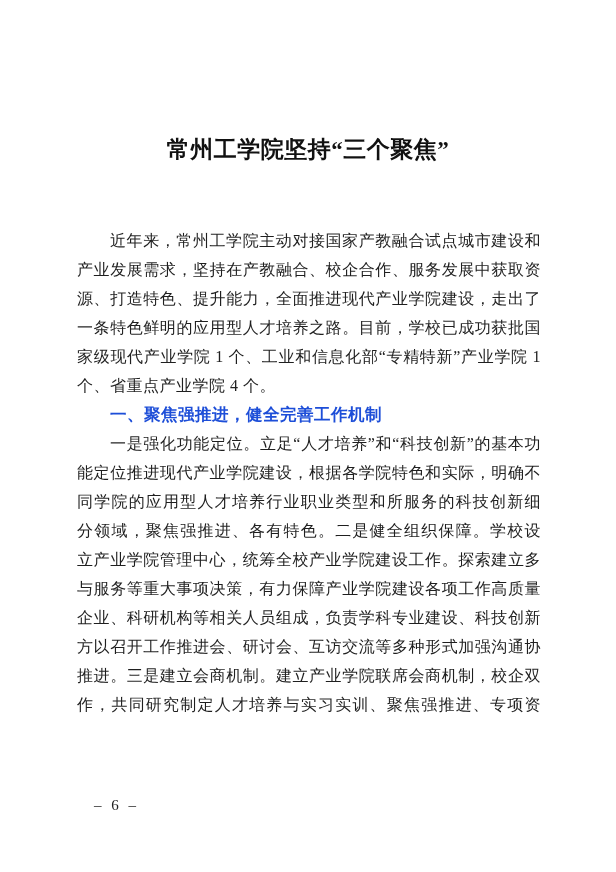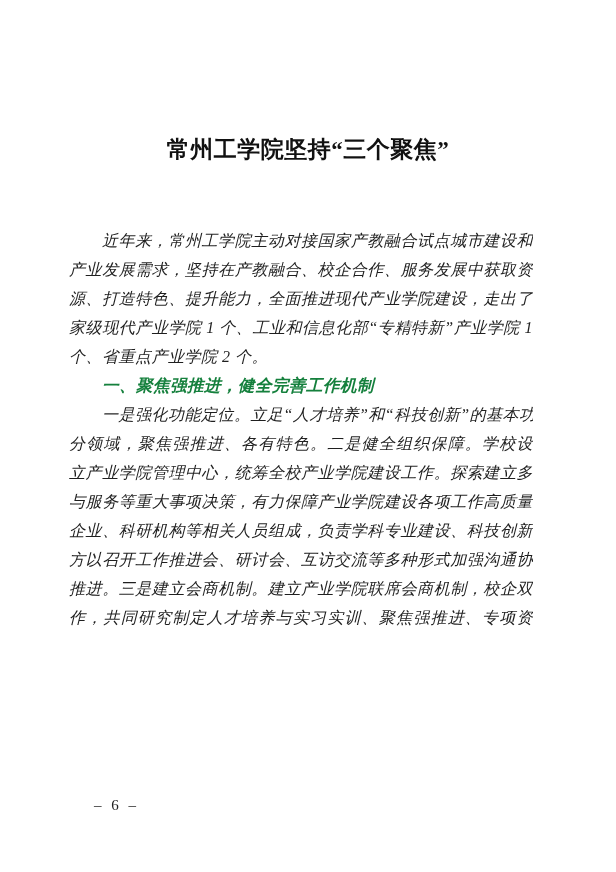--- a/index.html
+++ b/index.html
@@ -23,26 +23,25 @@
     right: 0;
     text-align: center;
     font-size: 23px;
     line-height: 31px;
     font-weight: bold;
     color: #111111;
     letter-spacing: 0.5px;
   }
   .body-block {
     position: absolute;
-    left: 69px;
+    left: 77px;
     top: 226px;
     width: 464px;
     font-size: 16px;
     color: #1f1f1f;
-    font-style: italic;
   }
   .para .line {
     height: 29px;
     line-height: 29px;
     text-align: justify;
     text-align-last: justify;
     letter-spacing: 0.5px;
     white-space: nowrap;
     overflow: hidden;
   }
@@ -52,21 +51,21 @@
   .para .line.no-just {
     text-align-last: left;
   }
   .section-heading {
     height: 29px;
     line-height: 29px;
     text-indent: 33px;
     font-weight: bold;
     font-size: 16.5px;
     font-family: "Liberation Sans", "DejaVu Sans", sans-serif;
-    color: #15803d;
+    color: #1d4ed8;
     letter-spacing: 0.5px;
     white-space: nowrap;
   }
   .page-number {
     position: absolute;
     left: 94px;
     top: 795px;
     font-size: 15px;
     line-height: 20px;
     letter-spacing: 3px;
@@ -82,28 +81,31 @@
   <div class="doc-title">
       <div class="line">常州工学院坚持“三个聚焦”</div>
     </div>
 
   <div class="body-block">
 
     <div class="para">
         <div class="line indent">近年来，常州工学院主动对接国家产教融合试点城市建设和</div>
         <div class="line">产业发展需求，坚持在产教融合、校企合作、服务发展中获取资</div>
         <div class="line">源、打造特色、提升能力，全面推进现代产业学院建设，走出了</div>
+        <div class="line">一条特色鲜明的应用型人才培养之路。目前，学校已成功获批国</div>
         <div class="line">家级现代产业学院 1 个、工业和信息化部“专精特新”产业学院 1</div>
-        <div class="line no-just">个、省重点产业学院 2 个。</div>
+        <div class="line no-just">个、省重点产业学院 4 个。</div>
       </div>
 
     <div class="section-heading">一、聚焦强推进，健全完善工作机制</div>
 
     <div class="para">
         <div class="line indent">一是强化功能定位。立足“人才培养”和“科技创新”的基本功</div>
+        <div class="line">能定位推进现代产业学院建设，根据各学院特色和实际，明确不</div>
+        <div class="line">同学院的应用型人才培养行业职业类型和所服务的科技创新细</div>
         <div class="line">分领域，聚焦强推进、各有特色。二是健全组织保障。学校设</div>
         <div class="line">立产业学院管理中心，统筹全校产业学院建设工作。探索建立多</div>
         <div class="line">与服务等重大事项决策，有力保障产业学院建设各项工作高质量</div>
         <div class="line">企业、科研机构等相关人员组成，负责学科专业建设、科技创新</div>
         <div class="line">方以召开工作推进会、研讨会、互访交流等多种形式加强沟通协</div>
         <div class="line">推进。三是建立会商机制。建立产业学院联席会商机制，校企双</div>
         <div class="line">作，共同研究制定人才培养与实习实训、聚焦强推进、专项资</div>
       </div>
 
   </div>

